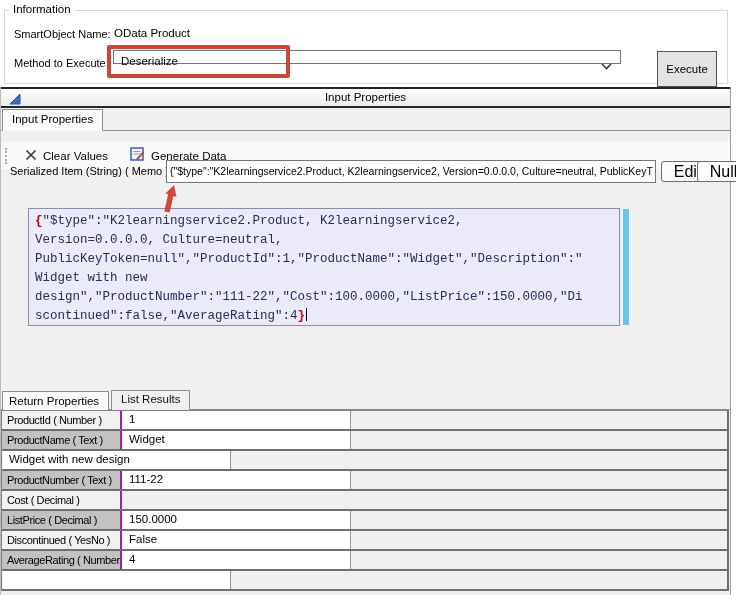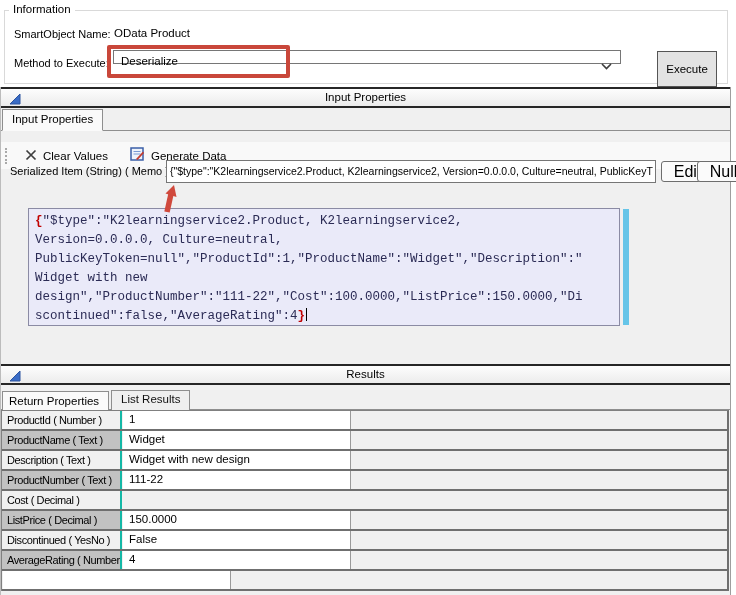--- a/index.html
+++ b/index.html
@@ -58,21 +58,21 @@
   .brace{color:var(--brace-red);font-weight:bold;}
   .caret{display:inline-block;width:1px;height:13px;background:#000;vertical-align:-2px;margin-left:1px;}
   .memo-scroll{position:absolute;left:623px;top:209px;width:6px;height:116px;background:var(--cyan);}
 
   .annotation-arrow{position:absolute;left:156px;top:183px;z-index:6;}
 
   
   .results-table{position:absolute;left:1px;top:410px;width:728px;box-sizing:border-box;
                  border:1px solid #808080;border-right:2px solid #6f6f6f;border-bottom:none;background:#f0f0f0;}
   .trow{display:flex;height:20px;box-sizing:border-box;border-bottom:2px solid #6f6f6f;}
-  .tlabel{width:120px;box-sizing:border-box;border-right:2px solid #14b8a6;background:var(--label-light);
+  .tlabel{width:120px;box-sizing:border-box;border-right:2px solid #a21caf;background:var(--label-light);
           font-size:11px;letter-spacing:-0.4px;padding:3px 0 0 5px;white-space:nowrap;overflow:hidden;}
   .tlabel.shaded{background:var(--label-shaded);}
   .tval{flex:1;position:relative;background:#f0f0f0;}
   .tvalbox{position:absolute;left:1px;top:0;width:228px;height:18px;box-sizing:border-box;background:#fff;
            border-right:1px solid #9a9a9a;font-size:11.5px;padding:2px 0 0 6px;white-space:nowrap;overflow:hidden;}
 </style>
 </head>
 <body>
 
 <div class="page">
@@ -150,49 +150,40 @@
   <div class="memo">
       <div class="memo-line"><span class="brace">{</span>"$type":"K2learningservice2.Product, K2learningservice2,</div>
       <div class="memo-line">Version=0.0.0.0, Culture=neutral,</div>
       <div class="memo-line">PublicKeyToken=null","ProductId":1,"ProductName":"Widget","Description":"</div>
       <div class="memo-line">Widget with new</div>
       <div class="memo-line">design","ProductNumber":"111-22","Cost":100.0000,"ListPrice":150.0000,"Di</div>
       <div class="memo-line">scontinued":false,"AverageRating":4<span class="brace">}</span><span class="caret"></span></div>
     </div>
   <div class="memo-scroll"></div>
 
-  <div class="section-header" style="top:364px;">
-    <span class="collapse-tri">
-      <svg width="12" height="12" viewBox="0 0 12 12">
-          <polygon points="11,1 11,11 1,11" fill="#3a6cc6" stroke="#2d55a0" stroke-width="1"></polygon>
-        </svg>
-    </span>
-    <span class="hdr-title">Results</span>
-  </div>
 
   <div class="tabstrip" style="top:385px;height:25px;">
     <div class="tab" style="left:1px;top:6px;padding-left:6px;">Return Properties</div>
     <div class="tab inactive" style="left:110px;top:5px;">List Results</div>
   </div>
 
   <div class="results-table">
       <div class="trow">
         <div class="tlabel">ProductId ( Number )</div>
         <div class="tval">
           <div class="tvalbox">1</div>
         </div>
       </div>
       <div class="trow">
         <div class="tlabel shaded">ProductName ( Text )</div>
         <div class="tval">
           <div class="tvalbox">Widget</div>
         </div>
       </div>
       <div class="trow">
-        <div class="tlabel">Description ( Text )</div>
         <div class="tval">
           <div class="tvalbox">Widget with new design</div>
         </div>
       </div>
       <div class="trow">
         <div class="tlabel shaded">ProductNumber ( Text )</div>
         <div class="tval">
           <div class="tvalbox">111-22</div>
         </div>
       </div>

